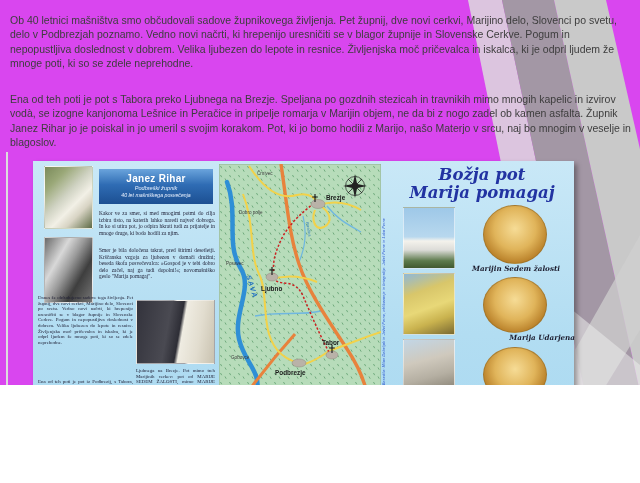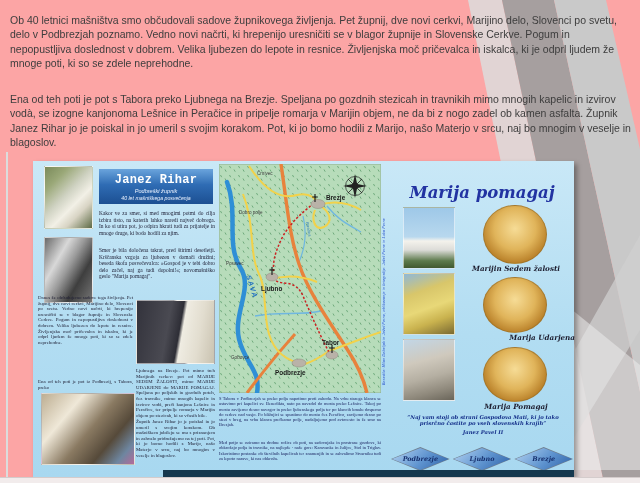--- a/index.html
+++ b/index.html
@@ -1,34 +1,34 @@
 <!DOCTYPE html>
 <html><head>
 <meta charset="utf-8">
 <style>
   html,body{margin:0;padding:0;background:#ffffff;}
-  .slide{position:relative;width:640px;height:483px;background:#fca5a5;overflow:hidden;
+  .slide{position:relative;width:640px;height:385px;background:#d946ef;overflow:hidden;
          font-family:"Liberation Sans",sans-serif;}
   .abs{position:absolute;}
   
   .intro,.bodytext{font-size:10.5px;line-height:1.38;color:#3d3d3d;text-align:left;margin:0;}
   .heading{font-size:10.5px;line-height:1.38;color:#2e2e2e;font-weight:bold;margin:0;}
   
   .brochure{position:absolute;left:33px;top:161px;width:541px;height:316px;
             background:linear-gradient(180deg,#c9e8f7 0%,#b2ddf2 55%,#a8d8f0 100%);
             box-shadow:3px 3px 5px rgba(0,0,0,.35);}
   .photo{position:absolute;border:1px solid rgba(255,255,255,.55);box-sizing:border-box;}
   .bro-p{position:absolute;margin:0;font-family:"Liberation Serif",serif;color:#1d1d33;
          text-align:justify;}
   .col-sm{font-size:5.4px;line-height:6.6px;}
   .col-xs{font-size:4.9px;line-height:5.6px;}
   .headerbox{position:absolute;left:66px;top:8px;width:114px;height:35px;
              background:linear-gradient(180deg,#6aa4dc 0%,#2f6cb4 45%,#1c4f92 100%);
              color:#fff;text-align:center;box-sizing:border-box;padding-top:4px;}
-  .headerbox .nm{font-size:12px;font-weight:bold;letter-spacing:.3px;font-family:Liberation Mono, monospace;}
+  .headerbox .nm{font-size:10px;font-weight:bold;letter-spacing:.3px;}
   .headerbox .rl{font-size:5.6px;font-style:italic;color:#eaf2ff;margin-top:1px;}
   .headerbox .an{font-size:5.2px;font-style:italic;color:#eaf2ff;margin-top:1px;}
   .cap{position:absolute;margin:0;font-family:"Liberation Serif",serif;color:#1c2460;
        font-size:4.5px;line-height:5.3px;text-align:justify;}
   .credit{position:absolute;left:349px;top:12px;height:212px;width:8px;
           writing-mode:vertical-rl;transform:rotate(180deg);
           font-size:3.6px;color:#2a55cc;font-style:italic;letter-spacing:.2px;overflow:hidden;}
   .script{font-family:"DejaVu Serif",serif;font-style:italic;font-weight:bold;}
   .rtitle{position:absolute;left:358px;width:182px;text-align:center;color:#2233a2;
           font-size:16.5px;line-height:18px;}
@@ -164,20 +164,21 @@
       <text x="103" y="181" font-size="6.4" font-weight="bold" fill="#1c1c1c">Tabor</text>
       <text transform="translate(27,112) rotate(72)" font-size="7" font-style="italic" font-weight="bold" fill="#1f6fc0" letter-spacing="1.5">SAVA</text>
       <text transform="translate(87,58) rotate(80)" font-size="3.8" font-style="italic" fill="#2a7abf">Peračica</text>
     </svg>
 
     <p class="cap" style="left:186px;top:235px;width:162px;">S Tabora v Podbrezjah se preko polja napotimo proti zahodu. Na vrhu starega klanca se ustavimo pri kapelici sv. Benedikta, nato pa navzdol do mosta preko Lešnice. Takoj po mostu zavijemo desno navzgor in preko ljubenskega polja ter po klancih kmalu dospemo do cerkve nad vasjo. Po bližnjici se spustimo do mostu čez Peračico, zavijemo desno po stezi v breg, na vrhu klanca prečkamo polje, nadaljujemo pod avtocesto in že smo na Brezjah.</p>
     <p class="cap" style="left:186px;top:279px;width:162px;">Med potjo se oziramo na drobne rožice ob poti, na sadovnjake in prostrane gozdove, ki obkrožajo polja in travnike, na najlepše - naše gore: Karavanke in Julijce, Stol in Triglav. Izkoristimo postanke ob številnih kapelicah ter znamenjih in se zahvalimo Stvarniku tudi za lepoto narave, ki nas obkroža.</p>
 
     <div class="credit">Besedilo: Milan Debeljak in Jožef Perne, oblikovanje in fotografije: Jožef Perne in Luka Perne</div>
 
+    <div class="rtitle script" style="top:5px;">Božja pot</div>
     <div class="rtitle script" style="top:23px;">Marija pomagaj</div>
 
     <div class="photo" style="left:370px;top:46px;width:52px;height:62px;
          background:linear-gradient(180deg,#9ec8e8 0%,#b8d8ee 48%,#f4f2ec 55%,#dcdcd8 70%,#5d7a4c 88%,#41592f 100%);"></div>
     <div class="photo" style="left:370px;top:112px;width:52px;height:62px;
          background:linear-gradient(160deg,#8fb8d8 0%,#d8c66a 30%,#e8d878 55%,#c9b24e 75%,#7a6a32 100%);"></div>
     <div class="photo" style="left:370px;top:178px;width:52px;height:62px;
          background:linear-gradient(165deg,#c2d6e6 0%,#cfc9bd 35%,#b5afa2 60%,#8f897c 82%,#6a655a 100%);"></div>
 
     <div class="oval" style="left:450px;top:44px;width:62px;height:57px;"></div>

